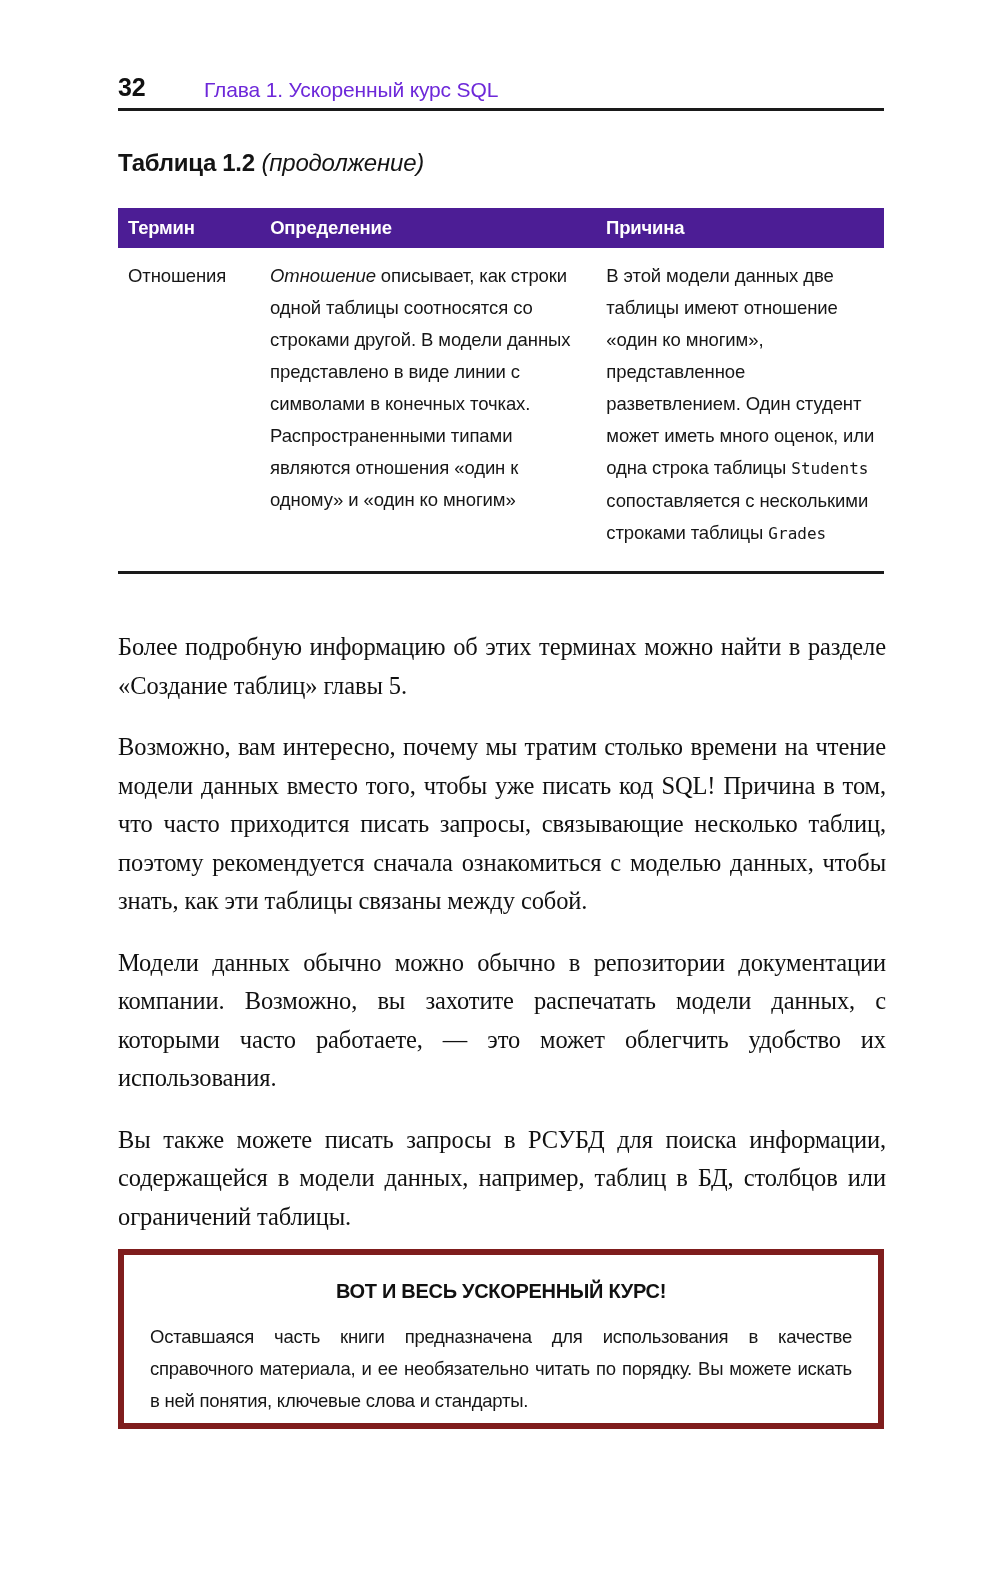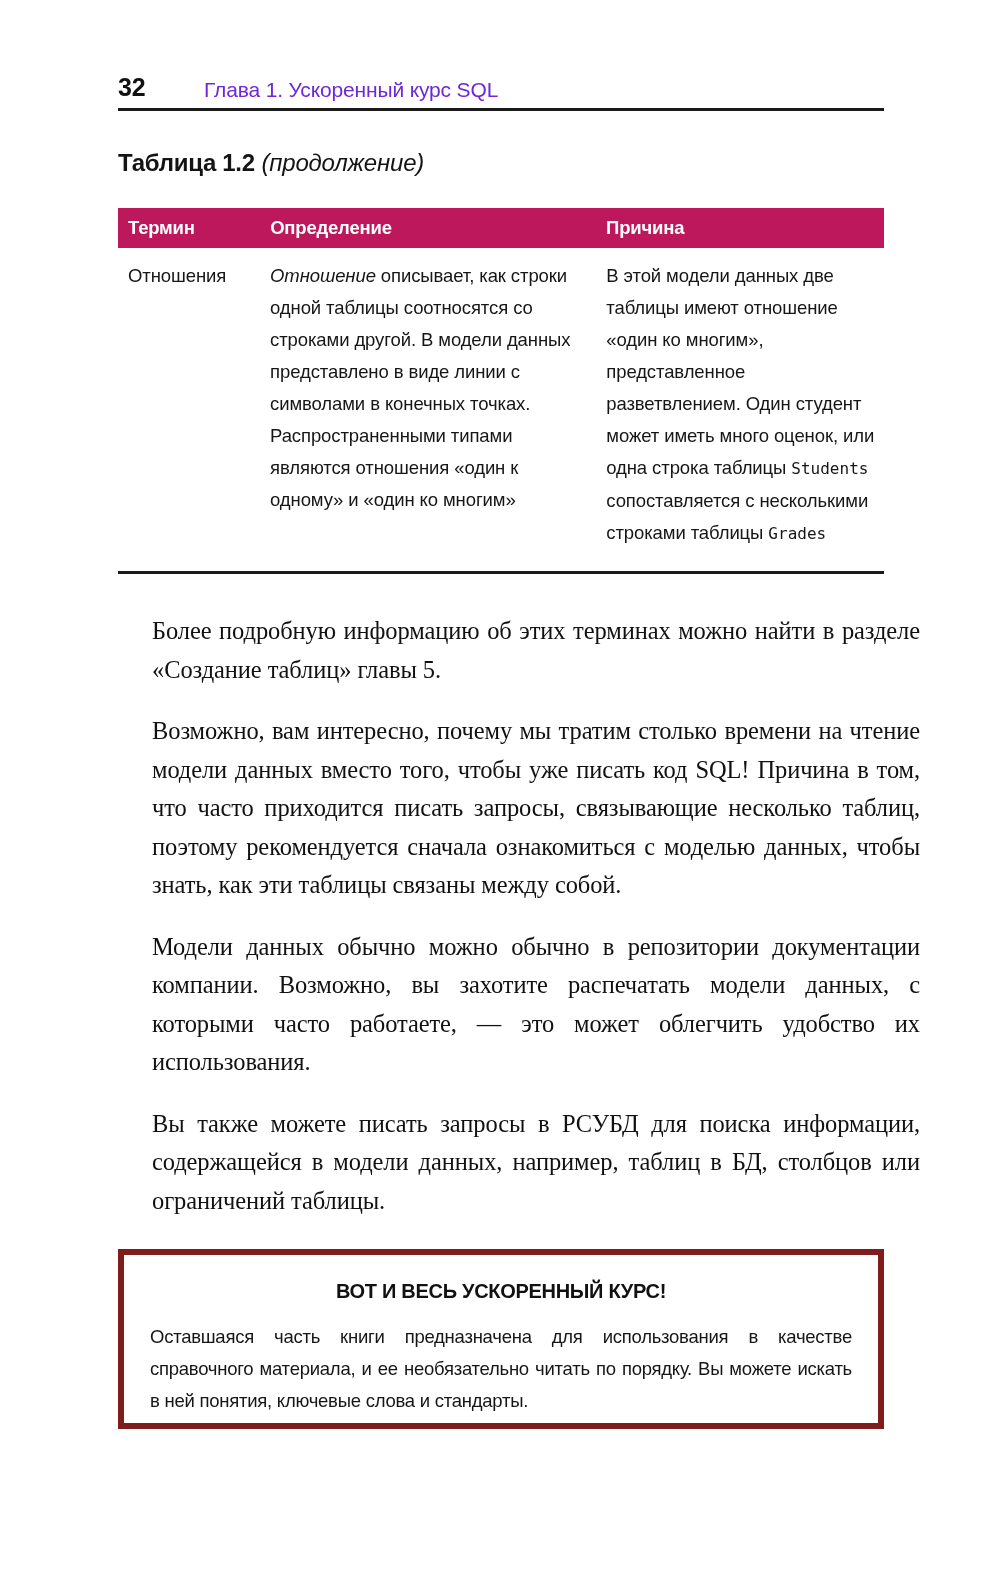--- a/index.html
+++ b/index.html
@@ -78,21 +78,21 @@
   }
 
   
   .tbl {
     position: absolute;
     left: 118px;
     top: 208px;
     width: 766px;
   }
   .tbl-head {
-    background: #be185d;
+    background: #4c1d95;
     height: 40px;
     display: flex;
     align-items: center;
   }
   .th {
     color: #ffffff;
     font-weight: bold;
     font-size: 18.5px;
     letter-spacing: -0.2px;
   }
@@ -125,23 +125,22 @@
     top: 571px;
     width: 766px;
     height: 3px;
     background: #1a1a1a;
   }
 
   
   .body-copy {
     position: absolute;
     left: 118px;
-    top: 612px;
+    top: 628px;
     width: 768px;
-    margin-left: 34px;
   }
   .para {
     font-family: "Liberation Serif", serif;
     font-size: 24.5px;
     line-height: 38.5px;
     color: #111111;
     margin: 0 0 23px 0;
     text-align: justify;
     letter-spacing: -0.1px;
   }

